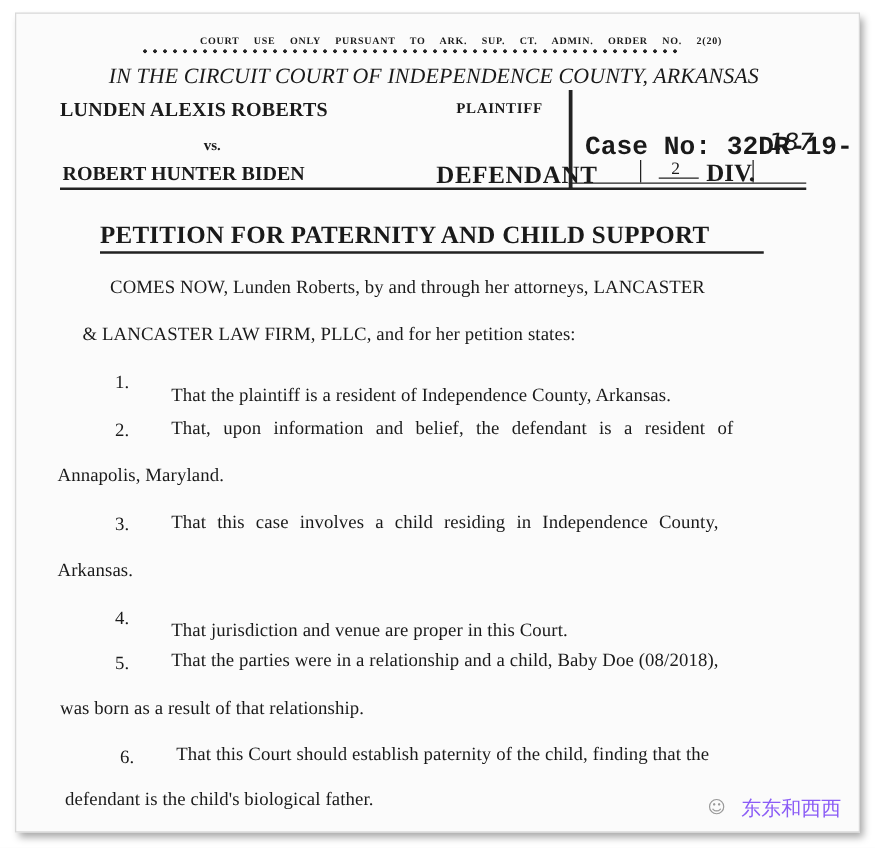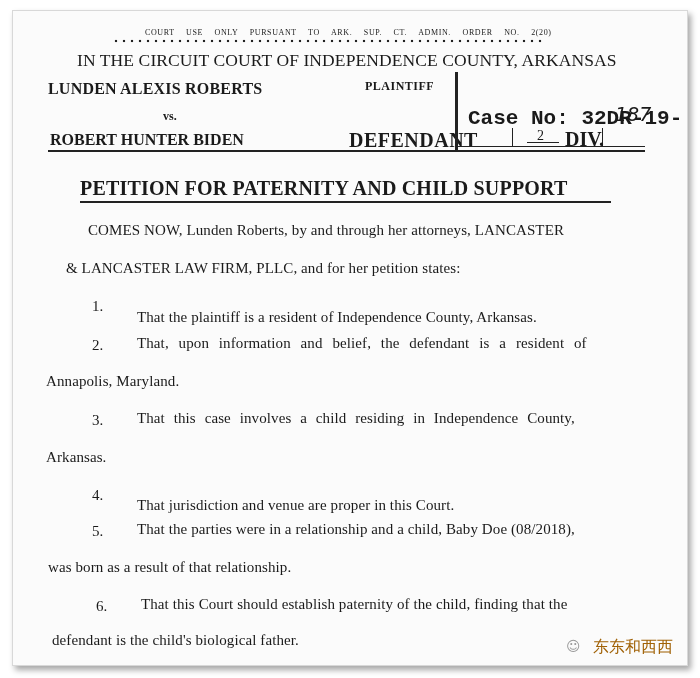--- a/index.html
+++ b/index.html
@@ -1,21 +1,21 @@
 <!DOCTYPE html>
 <html><head>
 <meta charset="utf-8">
 <style>
   html, body { margin:0; padding:0; }
   body { width:700px; height:678px; background:#ffffff; position:relative; overflow:hidden; font-family:"Liberation Serif","DejaVu Serif",serif; color:#1a1a1a; }
   .page { position:absolute; left:12px; top:10px; width:674px; height:654px; background:#fbfbfb; border:1px solid #d8d8d8; box-shadow:3px 4px 6px rgba(0,0,0,0.35); }
   .abs { position:absolute; white-space:nowrap; }
-  .court-use { left:145px; top:28px; font-size:8px; letter-spacing:0.6px; font-weight:normal; word-spacing:9px; }
+  .court-use { left:160px; top:28px; font-size:8px; letter-spacing:0.6px; font-weight:bold; word-spacing:9px; }
   .dots { left:112px; top:38px; width:432px; height:6px; background-image:radial-gradient(circle, #222 1.3px, transparent 1.6px); background-size:8px 6px; }
-  .court-title { left:77px; top:50px; font-size:17.5px; letter-spacing:0.1px; }
+  .court-title { left:87px; top:50px; font-size:17.5px; letter-spacing:0.1px;font-style:italic; }
   .plaintiff-name { left:48px; top:80px; font-size:16px; font-weight:bold; letter-spacing:0.2px; }
   .plaintiff-label { left:365px; top:79px; font-size:12px; font-weight:bold; letter-spacing:0.5px; }
   .vs { left:163px; top:109px; font-size:12px; font-weight:bold; }
   .defendant-name { left:50px; top:131px; font-size:16px; font-weight:bold; }
   .defendant-label { left:349px; top:129px; font-size:20px; font-weight:bold; letter-spacing:0.5px; }
   .vline { left:455px; top:72px; width:3px; height:80px; background:#222; }
   .hline-short { left:48px; top:150px; width:410px; height:2px; background:#222; }
   .hline-long { left:455px; top:150px; width:190px; height:2px; background:#222; }
   .hline-case { left:455px; top:146px; width:190px; height:1px; background:#222; }
   .case-no { left:468px; top:107px; font-size:21px; font-weight:bold;font-family:Liberation Mono, monospace; }
@@ -23,21 +23,21 @@
   .tick1 { left:512px; top:128px; width:1px; height:18px; background:#222; }
   .tick2 { left:602px; top:128px; width:1px; height:18px; background:#222; }
   .div-line { left:527px; top:142px; width:32px; height:1px; background:#222; }
   .div-num { left:537px; top:128px; font-size:14px; }
   .div-label { left:565px; top:128px; font-size:20px; font-weight:bold; }
   .petition-title { left:80px; top:177px; font-size:20px; font-weight:bold; letter-spacing:0.2px; }
   .title-underline { left:80px; top:201px; width:531px; height:2px; background:#222; }
   .p { font-size:15px; letter-spacing:0.1px; }
   .num { font-size:15px; }
   .watermark-icon { left:566px; top:638px; font-size:14px; color:#999; font-family:"DejaVu Sans",sans-serif; }
-  .watermark { left:593px; top:637px; font-size:16px; color:#a16207; font-family:"DejaVu Sans",sans-serif; }
+  .watermark { left:593px; top:637px; font-size:16px; color:#8b5cf6; font-family:"DejaVu Sans",sans-serif; }
 </style>
 </head>
 <body>
 
 <div class="page"></div>
 
 <div class="abs court-use">COURT USE ONLY PURSUANT TO ARK. SUP. CT. ADMIN. ORDER NO. 2(20)</div>
 <div class="abs dots"></div>
 <div class="abs court-title">IN THE CIRCUIT COURT OF INDEPENDENCE COUNTY, ARKANSAS</div>
 

